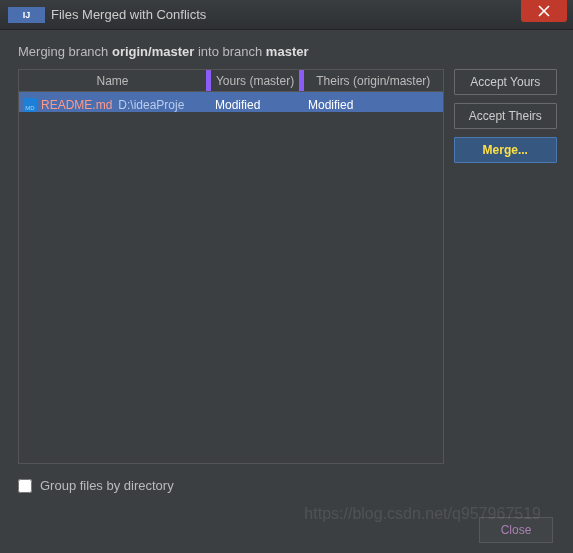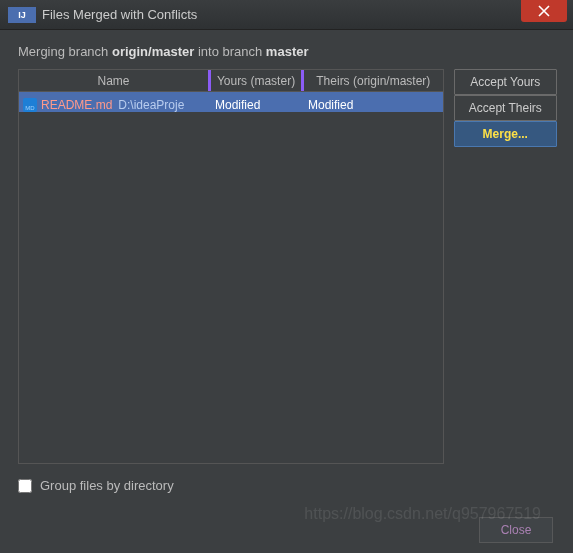--- a/index.html
+++ b/index.html
@@ -1,42 +1,42 @@
 <!DOCTYPE html>
 <html><head>
 <meta charset="utf-8">
 <style>
   * { box-sizing: border-box; margin: 0; padding: 0; font-family: "Segoe UI", Arial, sans-serif; }
   body { background: #3c3f41; width: 573px; height: 553px; overflow: hidden; color: #bbbbbb; font-size: 12px; }
   .titlebar { background: linear-gradient(#3a3d3f,#2e3133); height: 30px; display: flex; align-items: center; border-bottom: 1px solid #222; }
-  .titlebar .icon { width: 28px; height: 16px; background: #4b6eaf; margin: 0 6px 0 8px; display: flex; align-items: center; justify-content: center; font-size: 9px; color: #fff; font-weight: bold; }
+  .titlebar .icon { width: 37px; height: 16px; background: #4b6eaf; margin: 0 6px 0 8px; display: flex; align-items: center; justify-content: center; font-size: 9px; color: #fff; font-weight: bold; }
   .titlebar .title { color: #cccccc; font-size: 13px; flex: 1; }
   .winbtns { display: flex; height: 100%; }
   .closebtn { width: 46px; height: 22px; background: #c0392b; display: flex; align-items: center; justify-content: center; margin-right: 6px; border-radius: 0 0 3px 3px; cursor: pointer; }
   .closebtn svg { width: 12px; height: 12px; }
   .content { padding: 14px 16px 10px 18px; display: flex; flex-direction: column; height: calc(100% - 30px); }
   .desc { color: #bbbbbb; font-size: 13px; margin-bottom: 10px; }
   .desc b { color: #dddddd; font-weight: bold; }
   .mainrow { display: flex; flex: 1; min-height: 0; }
   .table-wrap { border: 1px solid #555; background: #3c3f41; width: 428px; display: flex; flex-direction: column; }
   .thead { display: flex; background: #3c3f41; border-bottom: 1px solid #555; height: 22px; }
-  .th { border-right: 3px solid #8b5cf6; color: #bbbbbb; font-size: 12px; display: flex; align-items: center; justify-content: center; padding: 0 4px; }
+  .th { border-right: 5px solid #8b5cf6; color: #bbbbbb; font-size: 12px; display: flex; align-items: center; justify-content: center; padding: 0 4px; }
   .th.name { width: 192px; }
   .th.yours { width: 93px; }
   .th.theirs { flex: 1; border-right: none; }
   .tbody { flex: 1; overflow: auto; background: #3c3f41; }
   .row { display: flex; height: 20px; align-items: flex-end; background: #4b6eaf; color: #fff; font-size: 12px; cursor: pointer; }
   .row .cell { padding: 0 4px; overflow: hidden; white-space: nowrap; text-overflow: clip; }
   .row .cell.name { width: 192px; display: flex; align-items: center; }
   .row .cell.yours { width: 93px; }
   .row .cell.theirs { flex: 1; }
   .file-ico { width: 14px; height: 14px; background: #1e7fd6; border-radius: 2px; margin-right: 4px; display: flex; align-items: flex-end; justify-content: center; font-size: 6px; color: #9fd3ff; padding-bottom: 1px; }
   .fname { color: #ff9a8a; margin-right: 6px; }
   .fpath { color: #b8ccee; }
-  .side { margin-left: 10px; display: flex; flex-direction: column; width: 104px; }
+  .side { margin-left: 10px; display: flex; flex-direction: column; gap: 8px; width: 104px; }
   .btn { background: #3c3f41; border: 1px solid #6a6a6a; color: #cccccc; height: 26px; font-size: 12px; display: flex; align-items: center; justify-content: center; cursor: pointer; border-radius: 1px; }
   .btn.merge { background: #365880; border-color: #4a78b0; color: #fde047; font-weight: bold; }
   .bottomrow { display: flex; align-items: center; margin-top: 14px; }
   .chk { display: flex; align-items: center; cursor: pointer; color: #bbbbbb; font-size: 13px; }
   .chk input { width: 14px; height: 14px; margin-right: 8px; accent-color: #555; background: #3c3f41; }
   .footer { display: flex; justify-content: flex-end; margin-top: 24px; padding-right: 4px; }
   .closeftr { border: 1px solid #6a6a6a; background: #43484b; color: #f0abfc; width: 74px; height: 26px; display: flex; align-items: center; justify-content: center; font-size: 12px; cursor: pointer; opacity: 0.6; }
   .wm { position: absolute; right: 32px; bottom: 30px; color: rgba(255,255,255,0.1); font-size: 16px; font-family: Arial; pointer-events: none; }
 </style>
 </head>

